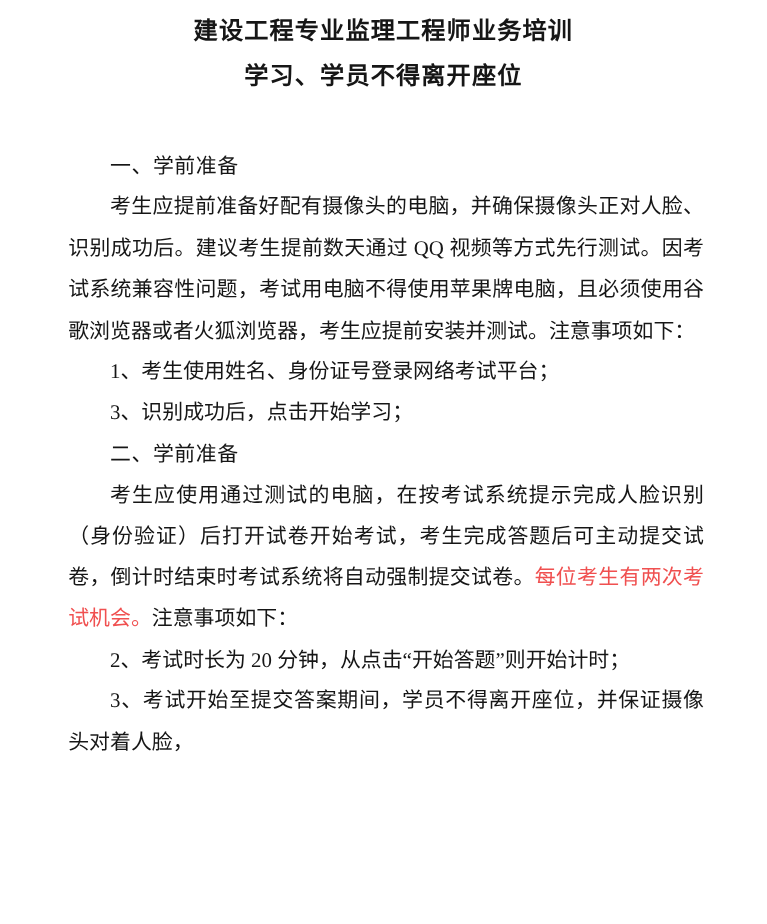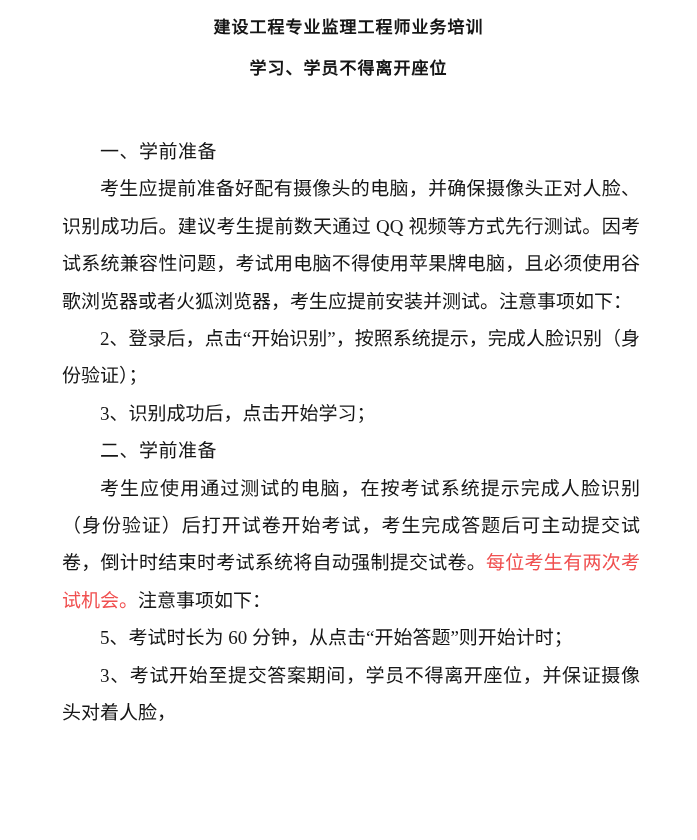--- a/index.html
+++ b/index.html
@@ -15,21 +15,21 @@
     overflow: hidden;
     color: #161616;
   }
   .title-block {
     padding-top: 7px;
   }
   .doc-title {
     margin: 0;
     font-family: "Liberation Sans", sans-serif;
     font-weight: bold;
-    font-size: 17px;
+    font-size: 22px;
     line-height: 41px;
     text-align: center;
     letter-spacing: 1px;
     color: #161616;
   }
   .doc-body {
     margin: 44px 57px 0 62px;
     font-family: "Liberation Serif", serif;
     font-size: 19px;
     line-height: 37.4px;
@@ -57,28 +57,28 @@
     <h1 class="doc-title">建设工程专业监理工程师业务培训</h1>
     <h1 class="doc-title">学习、学员不得离开座位</h1>
   </div>
 
   <div class="doc-body">
 
     <p class="section-heading">一、学前准备</p>
 
     <p>考生应提前准备好配有摄像头的电脑，并确保摄像头正对人脸、识别成功后。建议考生提前数天通过 QQ 视频等方式先行测试。因考试系统兼容性问题，考试用电脑不得使用苹果牌电脑，且必须使用谷歌浏览器或者火狐浏览器，考生应提前安装并测试。注意事项如下：</p>
 
+    <p>1、考生使用姓名、身份证号登录网络考试平台；</p>
 
-    <p>2、登录后，点击“开始识别”，按照系统提示，完成人脸识别（身份验证）；</p>
 
     <p>3、识别成功后，点击开始学习；</p>
 
     <p class="section-heading">二、学前准备</p>
 
     <p><span>考生应使用通过测试的电脑，在按考试系统提示完成人脸识别（身份验证）后打开试卷开始考试，考生完成答题后可主动提交试卷，倒计时结束时考试系统将自动强制提交试卷。</span><span class="red-text">每位考生有两次考试机会。</span><span>注意事项如下：</span></p>
 
 
-    <p>5、考试时长为 60 分钟，从点击“开始答题”则开始计时；</p>
+    <p>2、考试时长为 20 分钟，从点击“开始答题”则开始计时；</p>
 
     <p><span>3、考试开始至提交答案期间，学员不得离开座位，并保证摄像头对着人脸，</span></p>
 
   </div>
 </div>
 
 </body></html>

